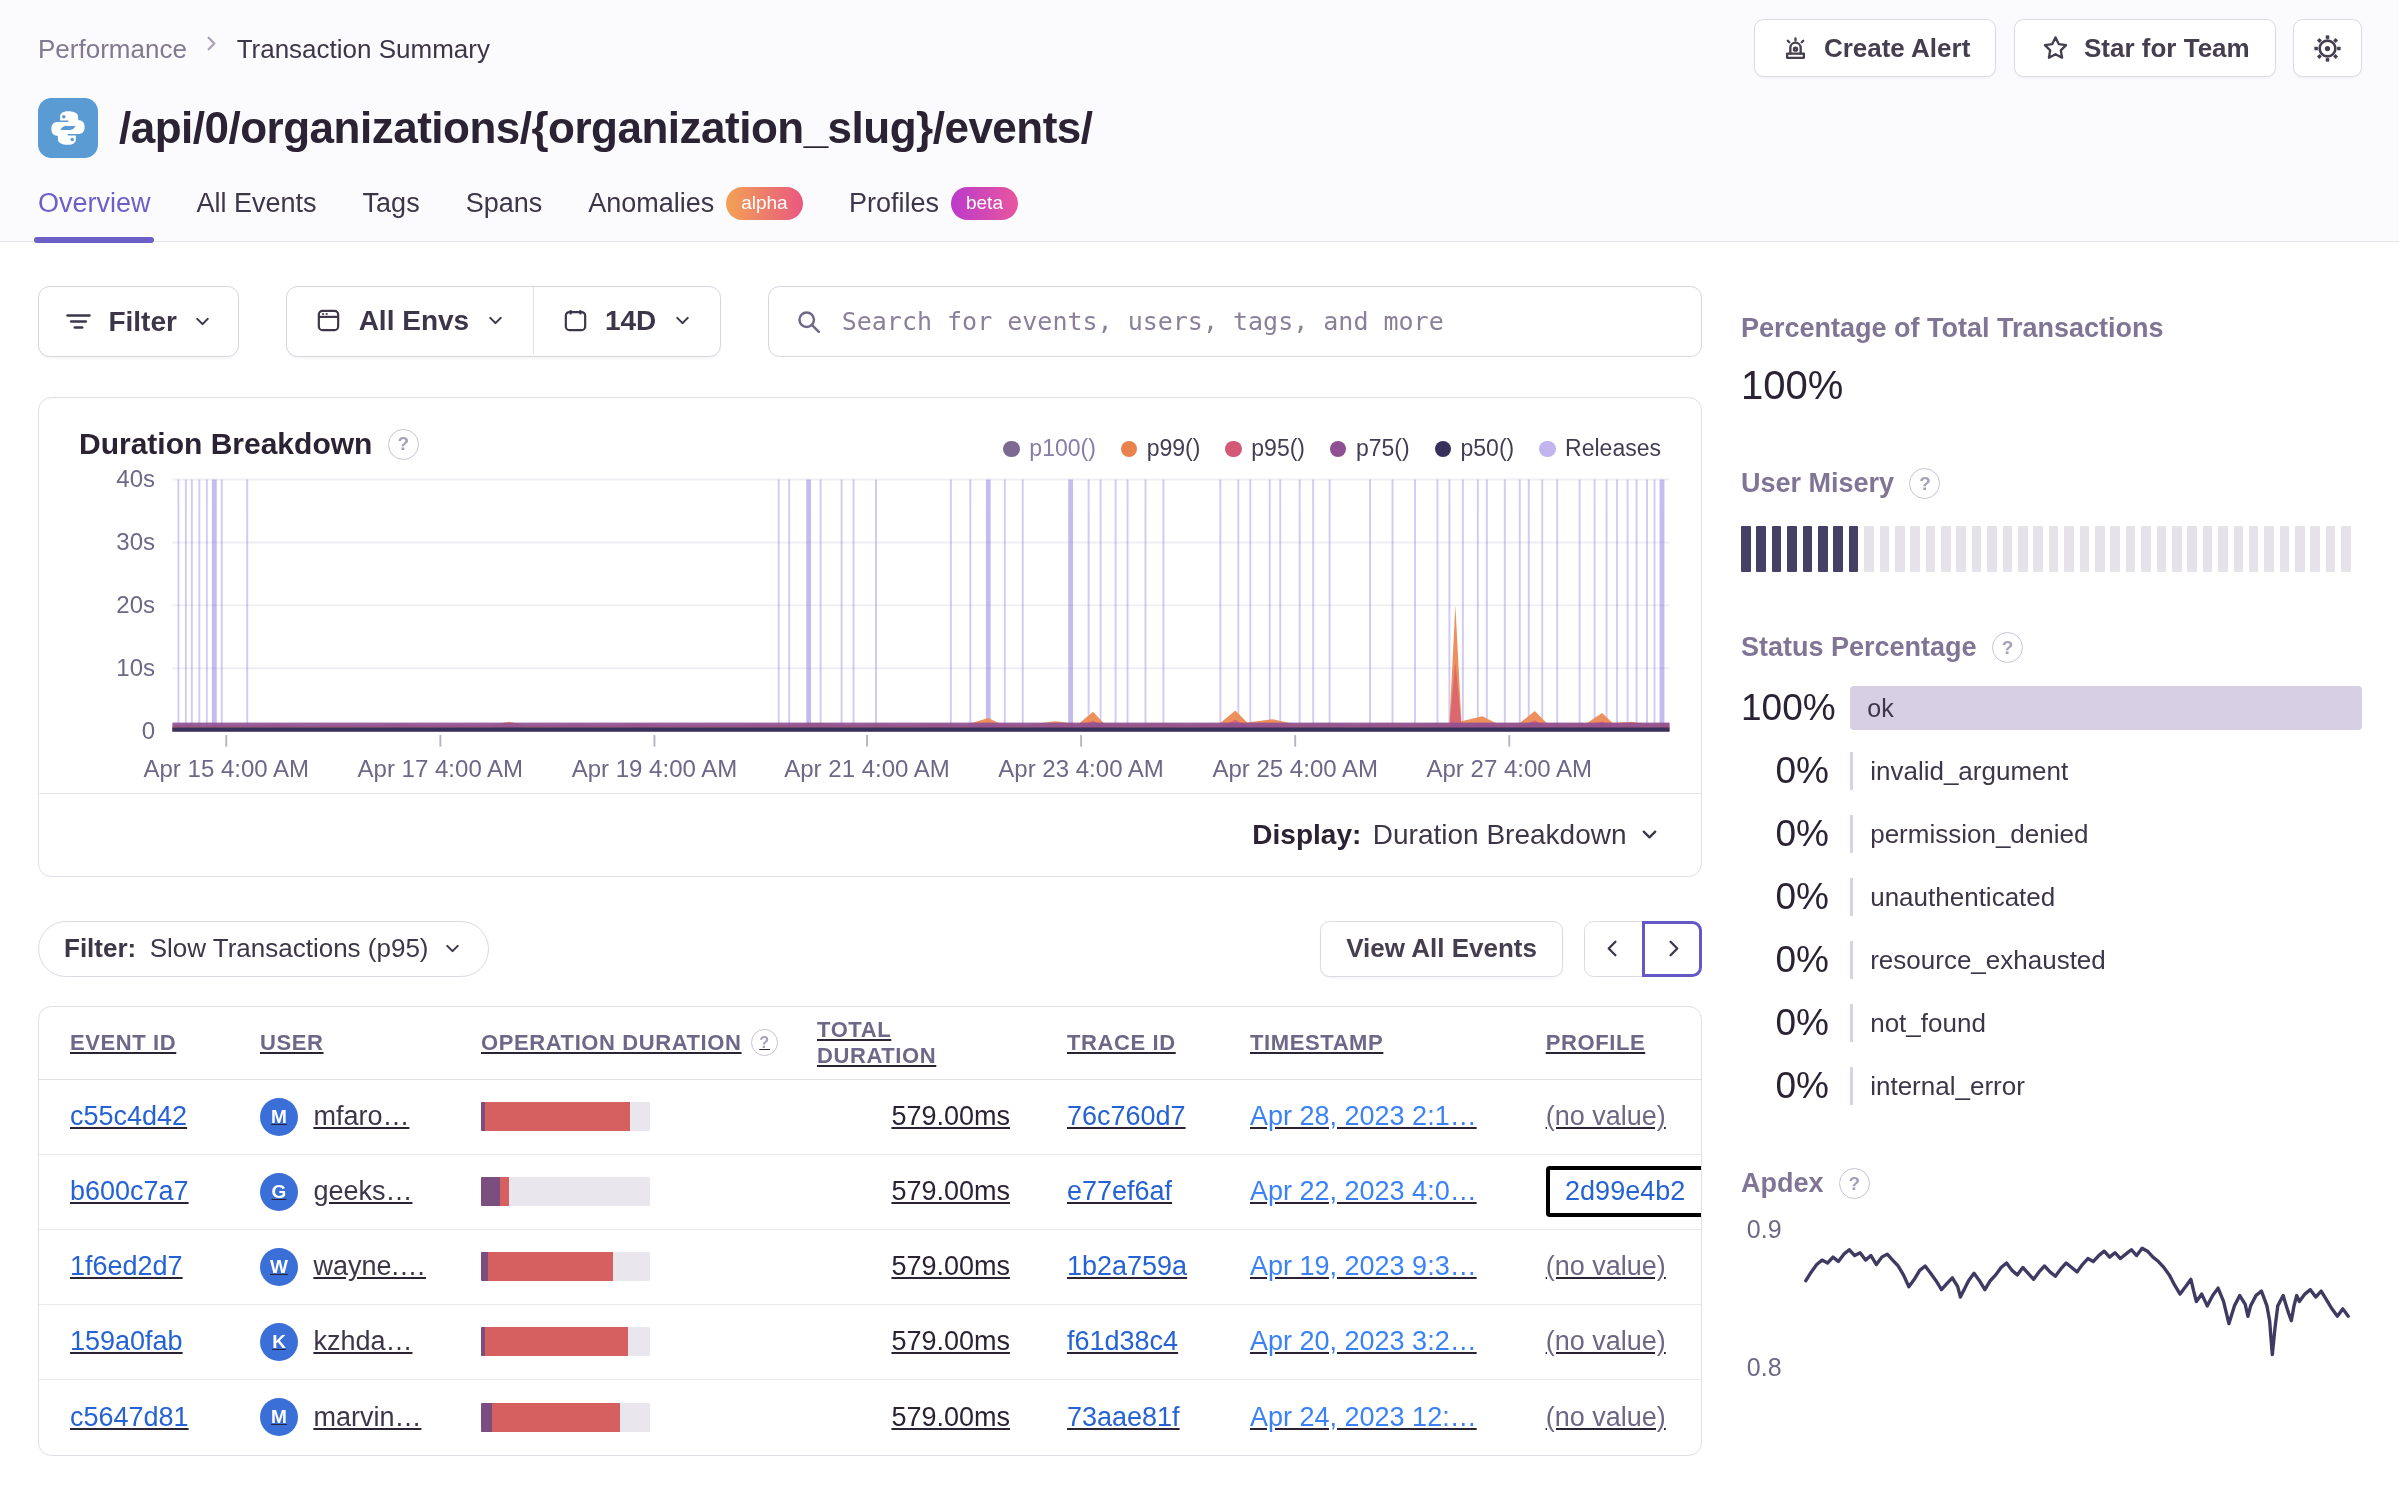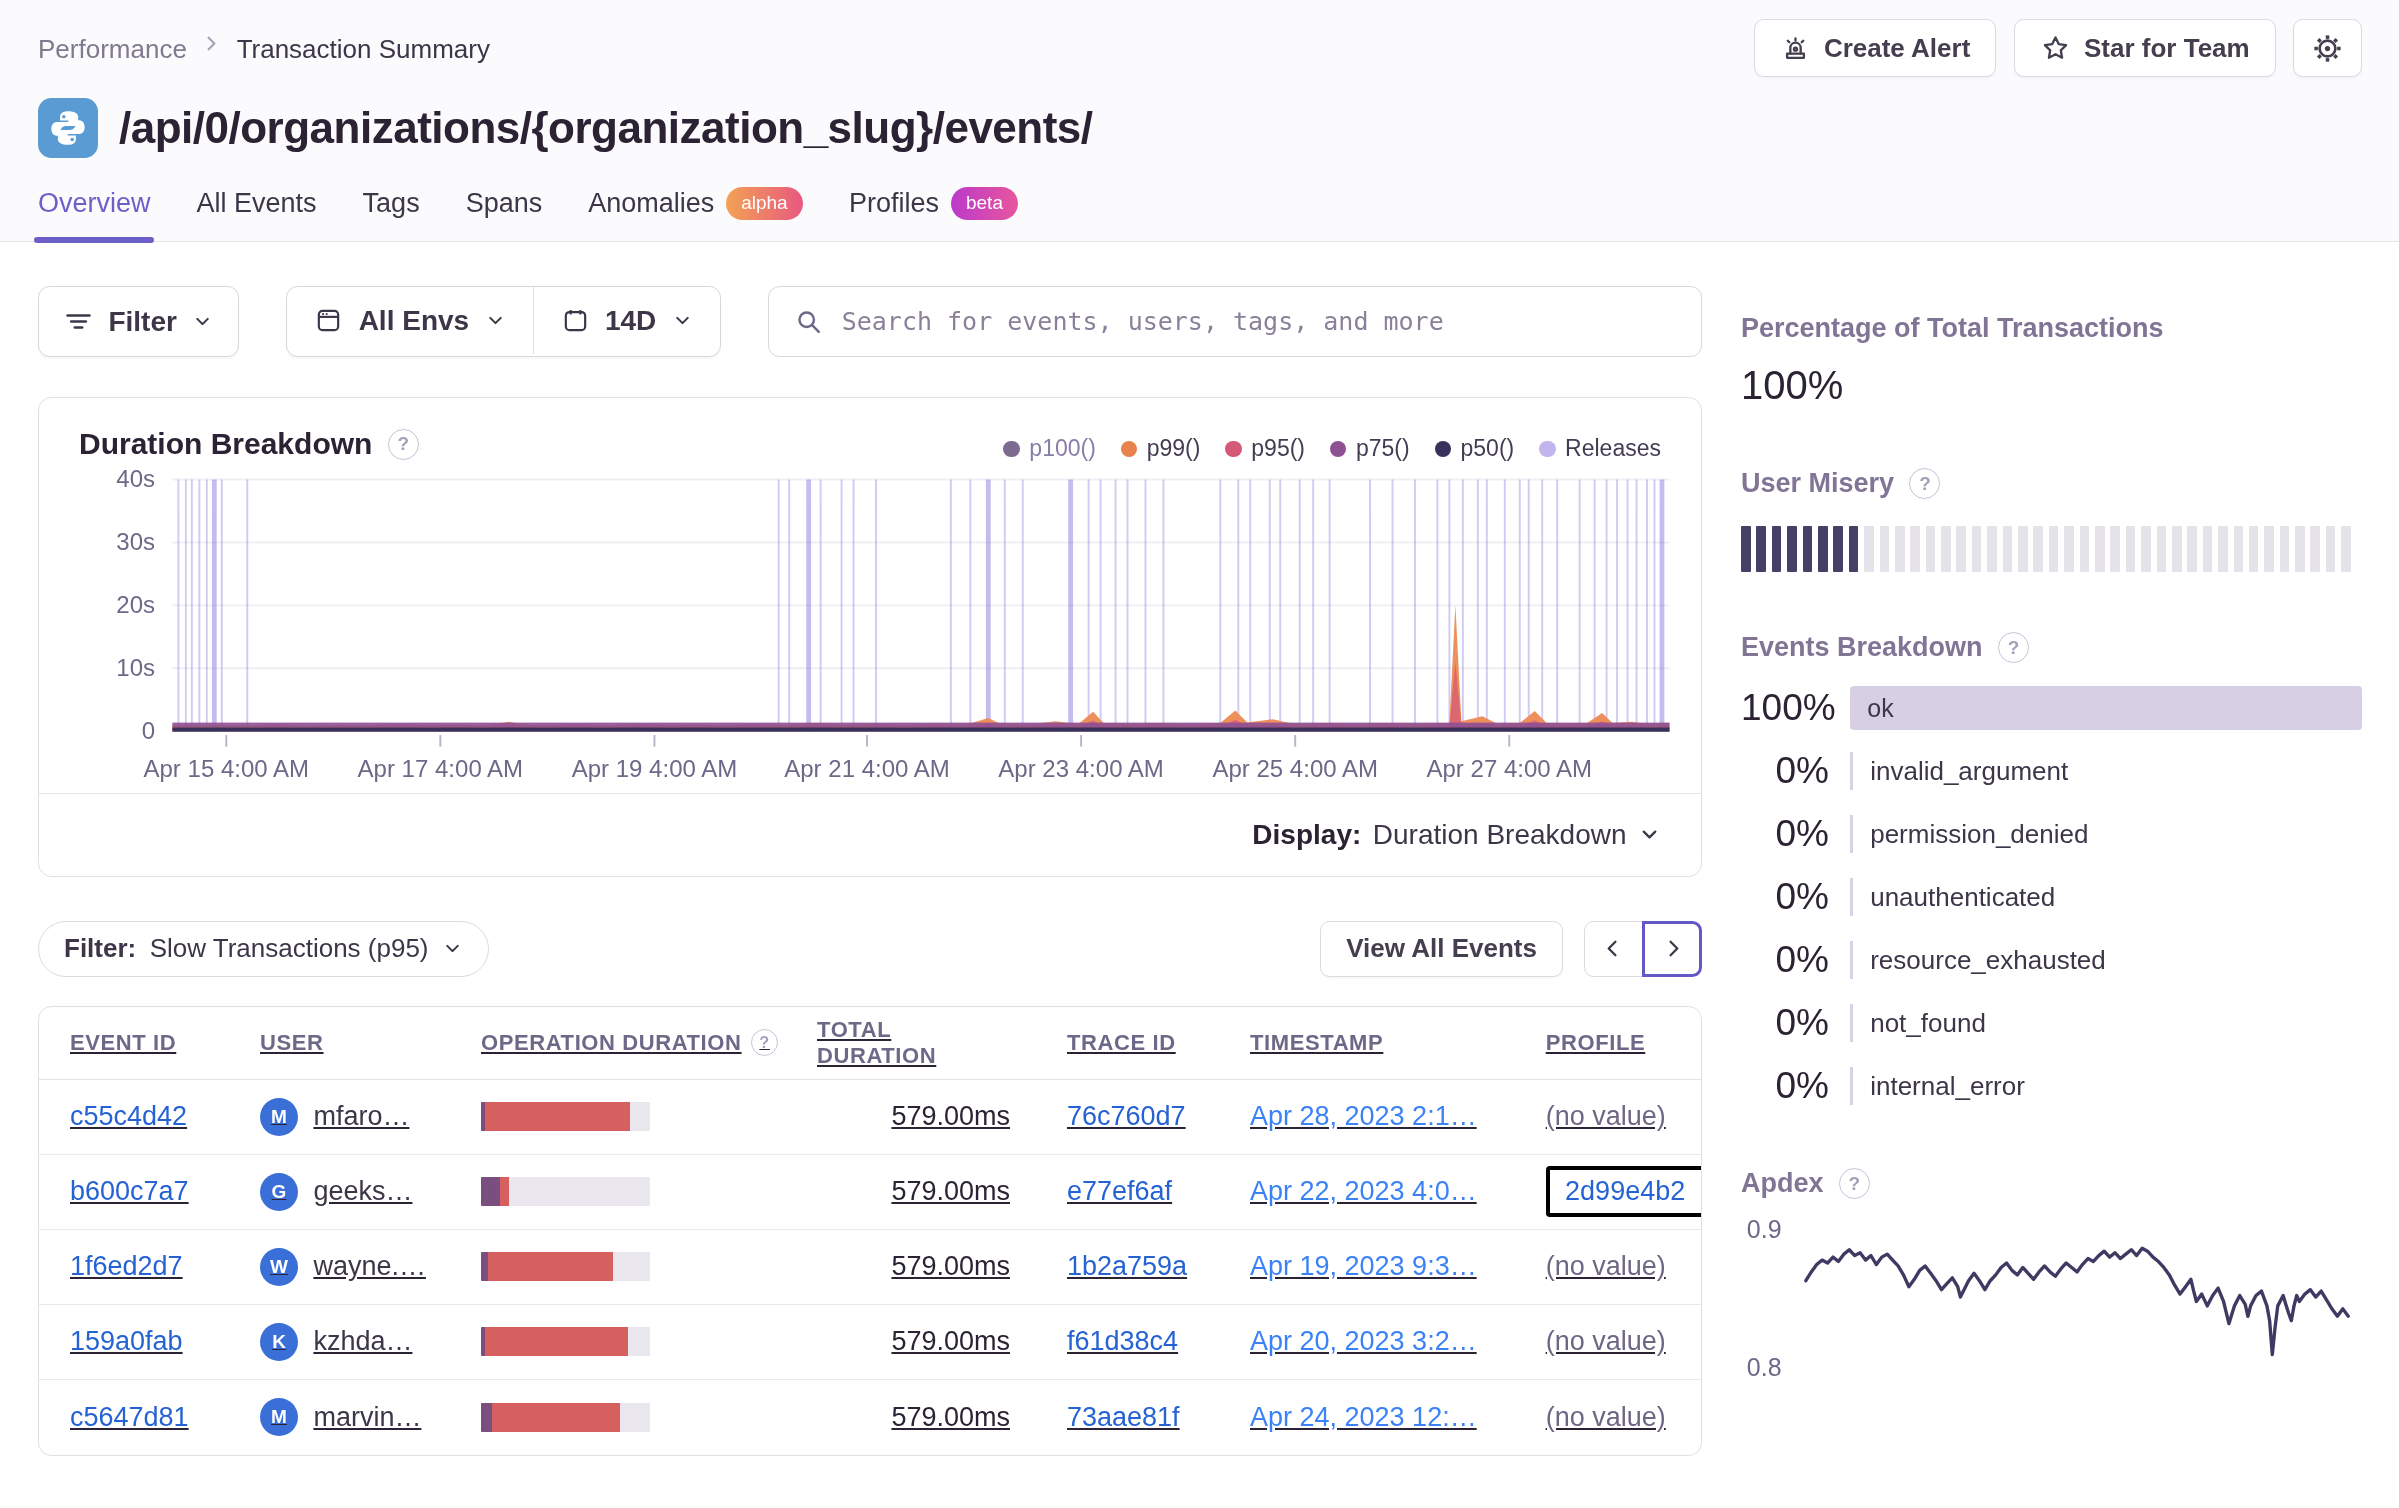--- a/index.html
+++ b/index.html
@@ -593,21 +593,21 @@
           <span class="seg-i" style="background: rgb(229, 226, 234);"></span>
           <span class="seg-i" style="background: rgb(229, 226, 234);"></span>
           <span class="seg-i" style="background: rgb(229, 226, 234);"></span>
           <span class="seg-i" style="background: rgb(229, 226, 234);"></span>
           <span class="seg-i" style="background: rgb(229, 226, 234);"></span>
         </div>
     </div>
 
     <div class="sec">
       <div class="side-label">
-        <span>Events Breakdown</span>
+        <span>Status Percentage</span>
         <span class="help">?</span>
       </div>
       <div class="status-rows" id="status-rows">
           <div class="status-row">
             <span class="status-pct">100%</span>
             <div class="status-bar-ok">
               <span>ok</span>
             </div>
           </div>
           <div class="status-row">

